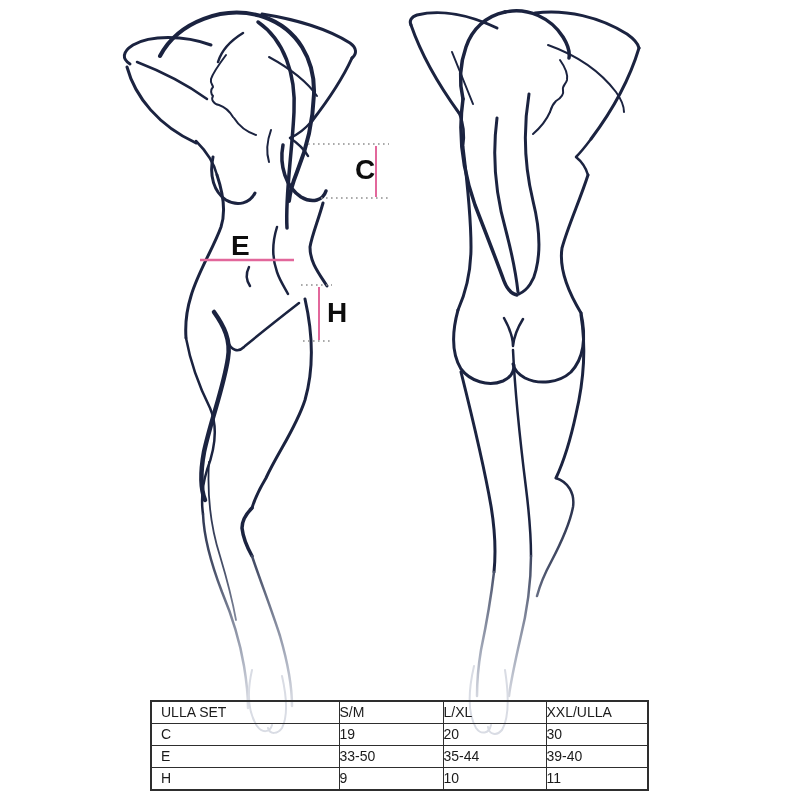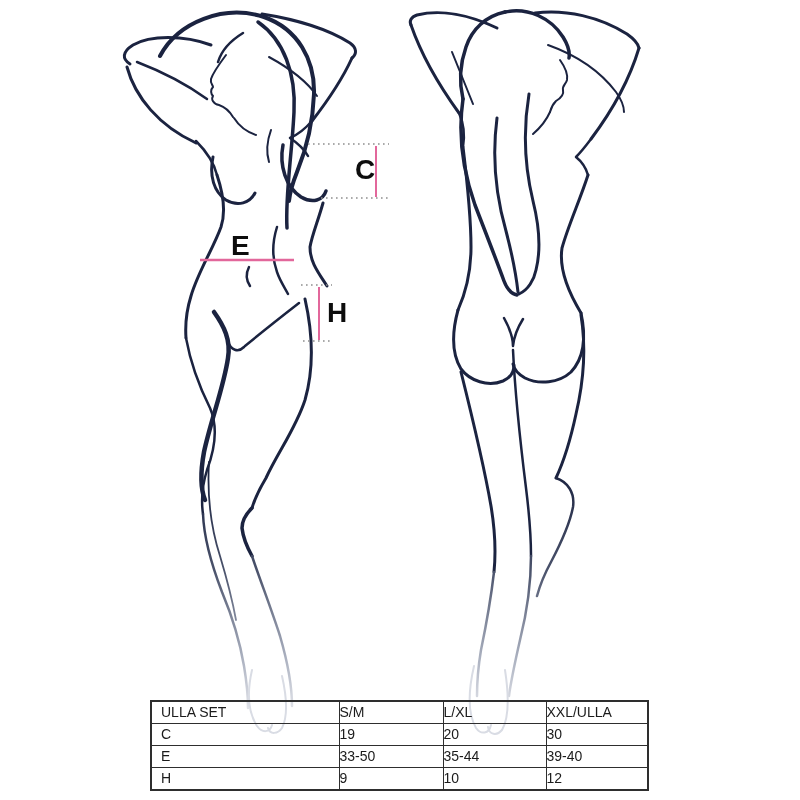--- a/index.html
+++ b/index.html
@@ -159,18 +159,18 @@
       <tr>
         <td class="rowhead">E</td>
         <td>33-50</td>
         <td>35-44</td>
         <td>39-40</td>
       </tr>
       <tr>
         <td class="rowhead">H</td>
         <td>9</td>
         <td>10</td>
-        <td>12</td>
+        <td>11</td>
       </tr>
     </tbody>
   </table>
 
 </div>
 
 </body></html>

